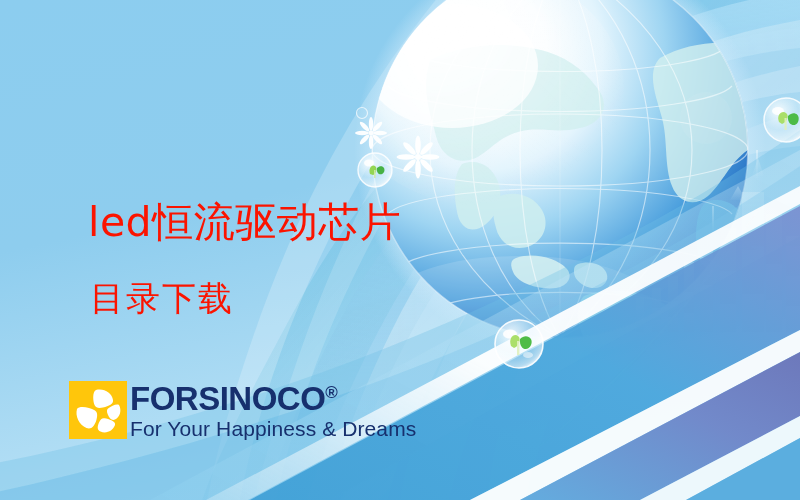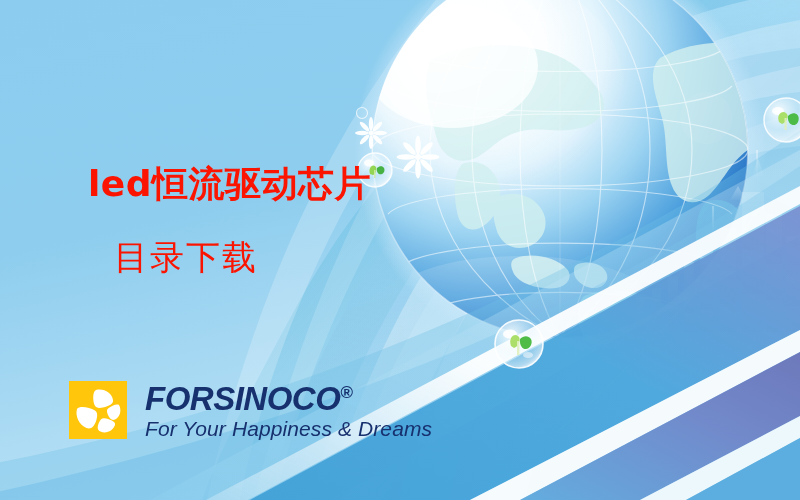--- a/index.html
+++ b/index.html
@@ -15,39 +15,39 @@
   .svg-layer { position:absolute; top:0; left:0; width:800px; height:500px; }
 
   
   #headline {
     position:absolute; left:88px; top:166px; z-index:40;
     color:#fb1400;
     font-family:"DejaVu Sans","Liberation Sans",sans-serif;
     line-height:1.0;
   }
   #headline .line1 {
-    display:block; font-size:36px; font-weight:700;
-    letter-spacing:0.5px; white-space:nowrap;
+    display:block; font-size:41px; font-weight:400;
+    letter-spacing:0.5px; white-space:nowrap;margin-top:36px;
   }
   #headline .line2 {
     display:block; font-size:34px; font-weight:400;
-    margin-top:38px; margin-left:26px;
+    margin-top:38px; margin-left:2px;
     letter-spacing:2px; white-space:nowrap;
   }
 
   
   #logo {
     position:absolute; left:69px; top:381px; z-index:40;
     display:flex; align-items:flex-start;
   }
   #logo-mark {
     width:58px; height:58px; background:#ffc60b;
     flex:0 0 58px; position:relative;
   }
-  #logo-text { margin-left:18px; padding-top:1px;font-style:italic; }
+  #logo-text { margin-left:3px; padding-top:1px; }
   #logo-wordmark {
     font-family:"Liberation Sans","DejaVu Sans",sans-serif;
     font-size:33px; font-weight:700; color:#17306e;
     letter-spacing:-0.5px; line-height:1.0; white-space:nowrap;
   }
   #logo-wordmark .reg {
     font-size:17px; vertical-align:super; font-weight:700; letter-spacing:0;
   }
   #logo-tagline {
     font-family:"Liberation Sans","DejaVu Sans",sans-serif;

